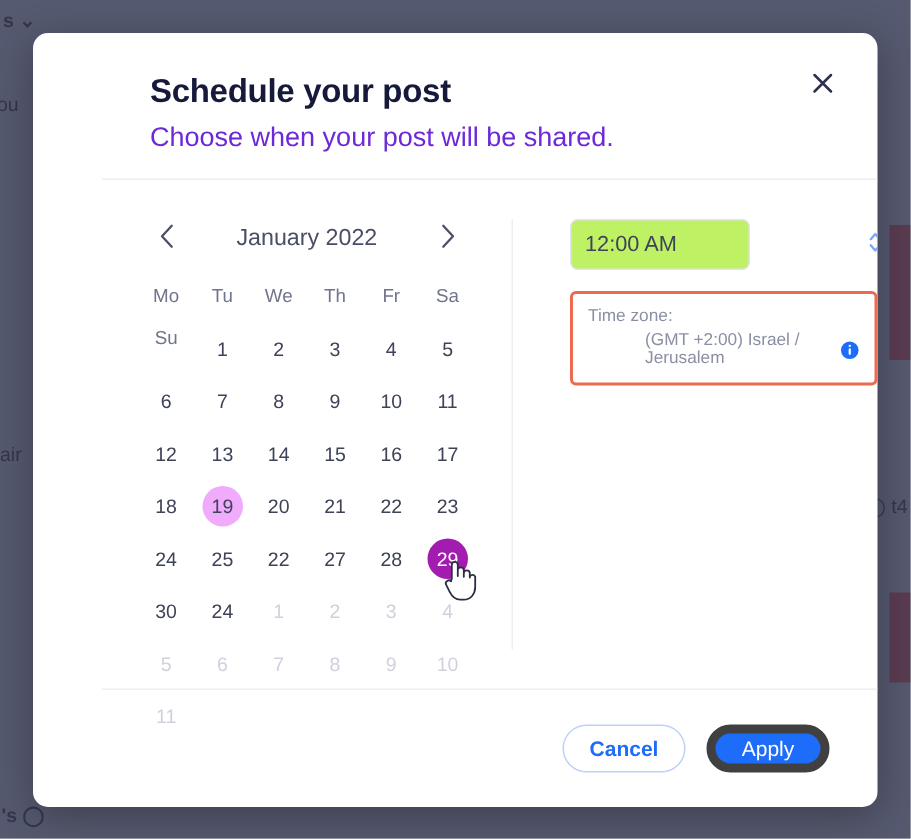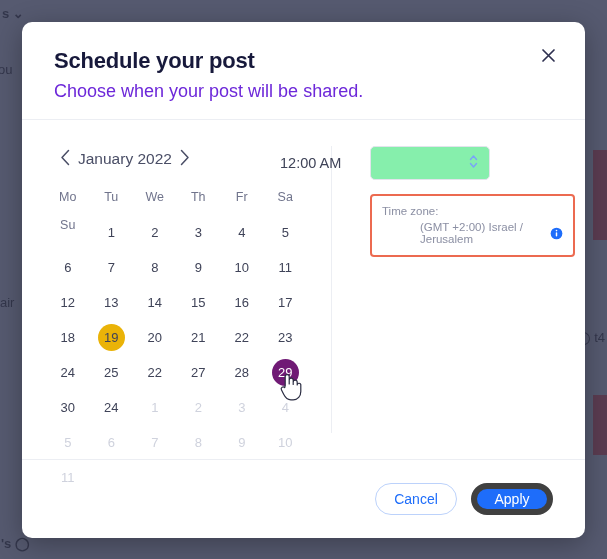--- a/index.html
+++ b/index.html
@@ -48,20 +48,21 @@
   .modal {
     position: absolute;
     left: 22px;
     top: 22px;
     width: 563px;
     height: 516px;
     background: #ffffff;
     border-radius: 10px;
     box-shadow: 0 6px 28px rgba(0,0,0,.30);
     overflow: hidden;
+    padding-left: 46px;
   }
 
   .modal-header {
     position: relative;
     padding: 26px 32px 0 32px;
     height: 97px;
   }
   .modal-title {
     font-size: 22px;
     font-weight: bold;
@@ -113,21 +114,21 @@
     margin: 26px 0 26px 0;
   }
   .time-pane {
     flex: 1;
     padding: 26px 0 0 38px;
   }
 
   .cal-nav {
     display: flex;
     align-items: center;
-    justify-content: flex-start;
+    justify-content: space-between;
     padding: 0 6px;
     margin-bottom: 18px;
   }
   .cal-month {
     font-size: 15.5px;
     color: #4a4e66;
   }
   .nav-arrow {
     width: 26px;
     height: 26px;
@@ -162,23 +163,23 @@
     width: 27px;
     height: 27px;
     line-height: 27px;
     border-radius: 50%;
     font-size: 13px;
     color: #3f4358;
     cursor: pointer;
     display: block;
   }
   .cal-day.muted { color: #cfd2dd; }
-  .cal-day.today { background: #eab308; }
+  .cal-day.today { background: #f0abfc; }
   .cal-day.selected {
-    background: #701a75;
+    background: #a21caf;
     color: #ffffff;
   }
 
   .cursor-hand {
     position: absolute;
     left: 13px;
     top: 14px;
     width: 26px;
     height: 30px;
     pointer-events: none;
@@ -191,22 +192,21 @@
     margin-bottom: 12px;
   }
   .time-input {
     width: 120px;
     height: 34px;
     border: 1px solid #e2e4ec;
     border-radius: 5px;
     display: flex;
     align-items: center;
     padding: 0 9px;
-    background: #86efac;
-    justify-content: flex-end;
+    background: #bef264;
   }
   .time-value {
     flex: 1;
     font-size: 14.5px;
     color: #3f4358;
     border: none;
     outline: none;
     background: transparent;
     font-family: inherit;
     padding: 0;
@@ -269,20 +269,21 @@
     font-family: inherit;
     display: flex;
     align-items: center;
     justify-content: center;
   }
   .btn-cancel {
     width: 82px;
     background: #ffffff;
     border: 1px solid #bcd2fb;
     color: #1e6dfa;
+    font-weight: bold;
   }
   .btn-apply {
     width: 82px;
     background: #1e6dfa;
     border: 6px solid #404040;
     color: #ffffff;
   }
 </style>
 </head>
 <body>

